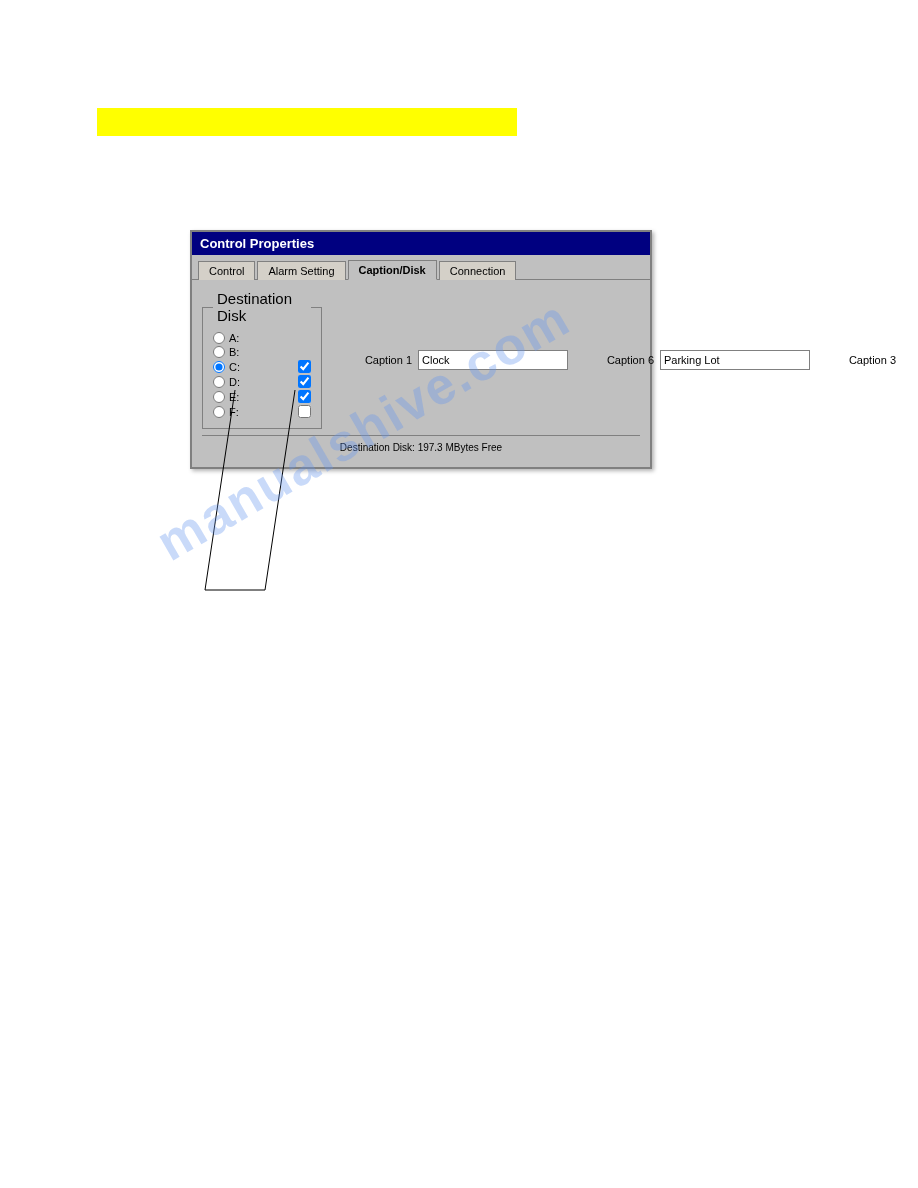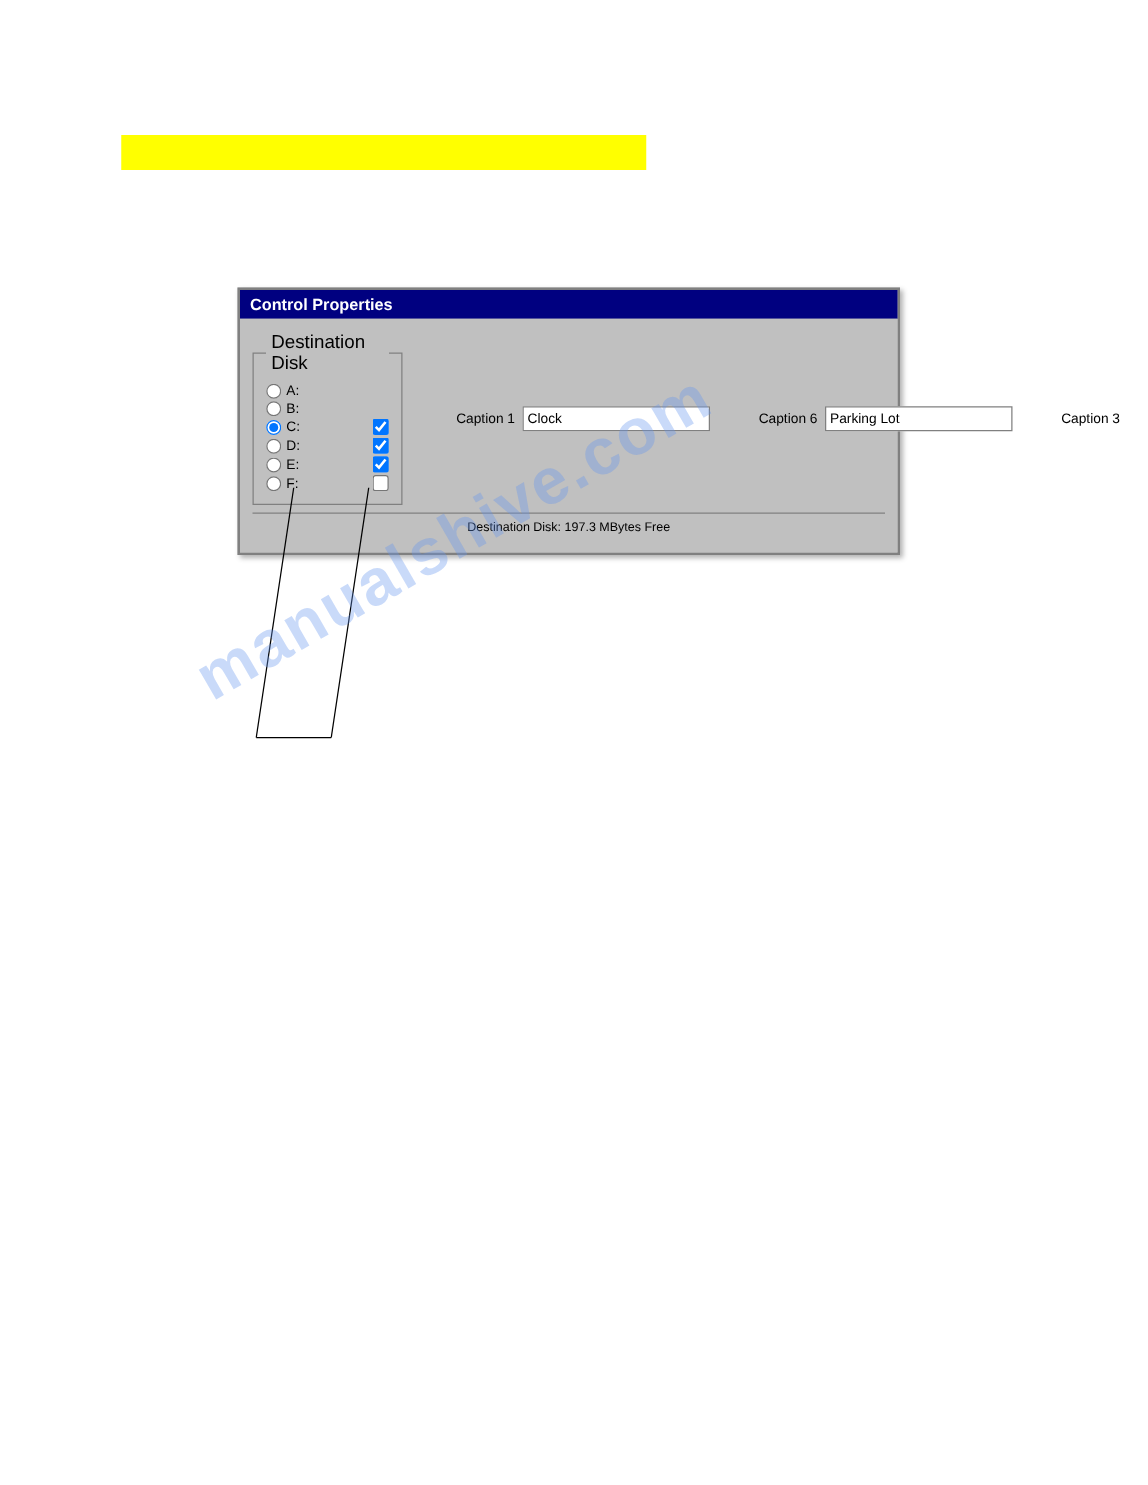--- a/index.html
+++ b/index.html
@@ -24,21 +24,21 @@
       left: 97px;
       width: 420px;
       height: 28px;
       background: #ffff00;
     }
 
     .dialog-container {
       position: absolute;
       top: 230px;
       left: 190px;
-      width: 530px;
+      width: 462px;
       background: #c0c0c0;
       border: 2px solid #808080;
       box-shadow: 2px 2px 4px rgba(0,0,0,0.3);
     }
 
     .dialog-titlebar {
       background: #000080;
       color: #ffffff;
       font-size: 13px;
       font-weight: bold;
@@ -186,20 +186,34 @@
 
 <div class="yellow-bar">
 </div>
 
 <div class="dialog-container">
 
   <div class="dialog-titlebar">
     <span>Control Properties</span>
   </div>
 
+  <div class="dialog-tabs">
+    <div class="tab">
+      <span>Control</span>
+    </div>
+    <div class="tab">
+      <span>Alarm Setting</span>
+    </div>
+    <div class="tab active">
+      <span>Caption/Disk</span>
+    </div>
+    <div class="tab">
+      <span>Connection</span>
+    </div>
+  </div>
 
   <div class="dialog-content">
 
     <div class="content-area">
 
       <fieldset class="destination-disk-group">
         <legend>Destination Disk</legend>
 
         <div class="radio-row">
           <input type="radio" name="disk" style="">

